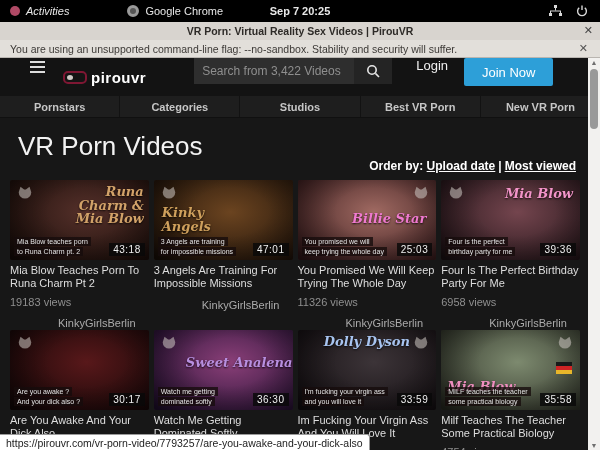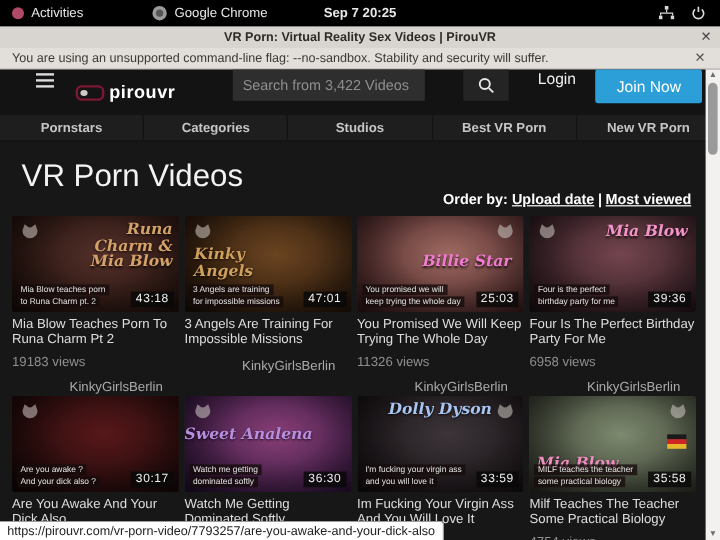--- a/index.html
+++ b/index.html
@@ -3,21 +3,21 @@
 <meta charset="utf-8">
 <style>
   * { margin:0; padding:0; box-sizing:border-box; }
   html,body { background:#000; }
   body { font-family:"Liberation Sans", sans-serif; }
   #frame { position:relative; width:600px; height:450px; overflow:hidden; background:#171717; }
 
   
   #sysbar { position:absolute; left:0; top:0; width:600px; height:22px; background:#000;
             display:flex; align-items:center; color:#e8e8e8; font-size:11px; }
-  .sys-left { display:flex; align-items:center; gap:6px; margin-left:10px; }
+  .sys-left { display:flex; align-items:center; gap:6px; margin-left:10px;font-style:italic; }
   .rec-dot { width:10px; height:10px; border-radius:50%; background:#b04a66; }
   .sys-chrome { display:flex; align-items:center; gap:6px; margin-left:58px; }
   .chrome-donut { width:12px; height:12px; border-radius:50%; border:3px solid #9a9a9a; background:#555; }
   .sys-clock { position:absolute; left:0; right:0; text-align:center; font-weight:bold; pointer-events:none; }
   .sys-right { margin-left:auto; display:flex; align-items:center; gap:14px; margin-right:12px; }
   .sys-right svg { display:block; }
 
   
   #titlebar { position:absolute; left:0; top:22px; width:600px; height:18px; background:#d8d4cf;
               display:flex; align-items:center; justify-content:center; }
@@ -33,21 +33,21 @@
   
   #siteheader { position:absolute; left:0; top:58px; width:588px; height:38px; background:#131313;
                 display:flex; }
   .burger { width:15px; margin-left:30px; cursor:pointer; }
   .burger span { display:block; height:2px; background:#dcdcdc; margin:3px 0; }
   .logo { display:flex; align-items:center; gap:4px; margin-left:18px; }
   .goggles { width:24px; height:13px; border:2px solid #7e1733; border-radius:5px; background:#141414; position:relative; }
   .goggles::before { content:""; position:absolute; left:2px; top:2px; width:6px; height:5px;
                      border-radius:50%; background:#cfcac6; }
   .logo-text { color:#fff; font-size:15px; font-weight:bold; letter-spacing:.5px; }
-  .searchwrap { display:flex; margin-left:48px;gap:32px; }
+  .searchwrap { display:flex; margin-left:48px; }
   .searchwrap input { width:160px; height:26px; background:#2e2e2e; border:none; color:#b9b9b9;
                       font-size:12px; padding:0 8px; outline:none; font-family:"Liberation Sans",sans-serif; }
   .searchwrap input::placeholder { color:#8f8f8f; }
   .searchbtn { width:38px; height:26px; background:#242424; border:none; display:flex;
                align-items:center; justify-content:center; cursor:pointer; }
   .login { color:#f0f0f0; font-size:13px; margin-left:24px; cursor:pointer; }
   .joinbtn { height:28px; padding:0 18px; margin-left:16px; border:none; border-radius:2px;
              color:#fff; font-size:13px; cursor:pointer; }
 
   
@@ -73,21 +73,21 @@
   .thumb { position:relative; height:80px; border-radius:2px; overflow:hidden; cursor:pointer; background:#222; }
   .thumb::after { content:""; position:absolute; inset:0;
                   background:radial-gradient(ellipse at 55% 40%, rgba(0,0,0,0) 35%, rgba(0,0,0,.55) 100%); }
   .overlay-name { position:absolute; z-index:2; font-family:"DejaVu Serif", serif; font-style:italic;
                   font-weight:bold; font-size:13px; line-height:1.05; text-shadow:0 1px 2px rgba(0,0,0,.8); }
   .pos-r  { top:5px; right:5px; text-align:right; max-width:72px; }
   .pos-l  { top:26px; left:8px; max-width:76px; }
   .pos-cr { top:32px; right:10px; text-align:right; max-width:80px; }
   .pos-tr { top:7px; right:7px; text-align:right; max-width:80px; }
   .pos-tl { top:10px; left:8px; max-width:66px; }
-  .pos-c  { top:26px; left:0; right:0; text-align:left; }
+  .pos-c  { top:26px; left:0; right:0; text-align:right; }
   .pos-tc { top:5px; left:0; right:0; text-align:center; }
   .pos-bl { bottom:16px; left:6px; max-width:80px; }
   .watermark { position:absolute; z-index:2; width:18px; height:18px; opacity:.55; }
   .wm-tl { left:6px; top:5px; } .wm-tr { right:6px; top:5px; }
   .captions { position:absolute; z-index:2; left:4px; bottom:4px; display:flex; flex-direction:column;
               align-items:flex-start; gap:1px; }
   .captions span { font-size:7px; line-height:1.3; color:#e3e3e3; background:rgba(22,12,12,.78);
                    padding:0 3px; white-space:nowrap; }
   .captions span:empty { display:none; }
   .duration { position:absolute; z-index:3; right:4px; bottom:4px; background:rgba(8,8,8,.82);

